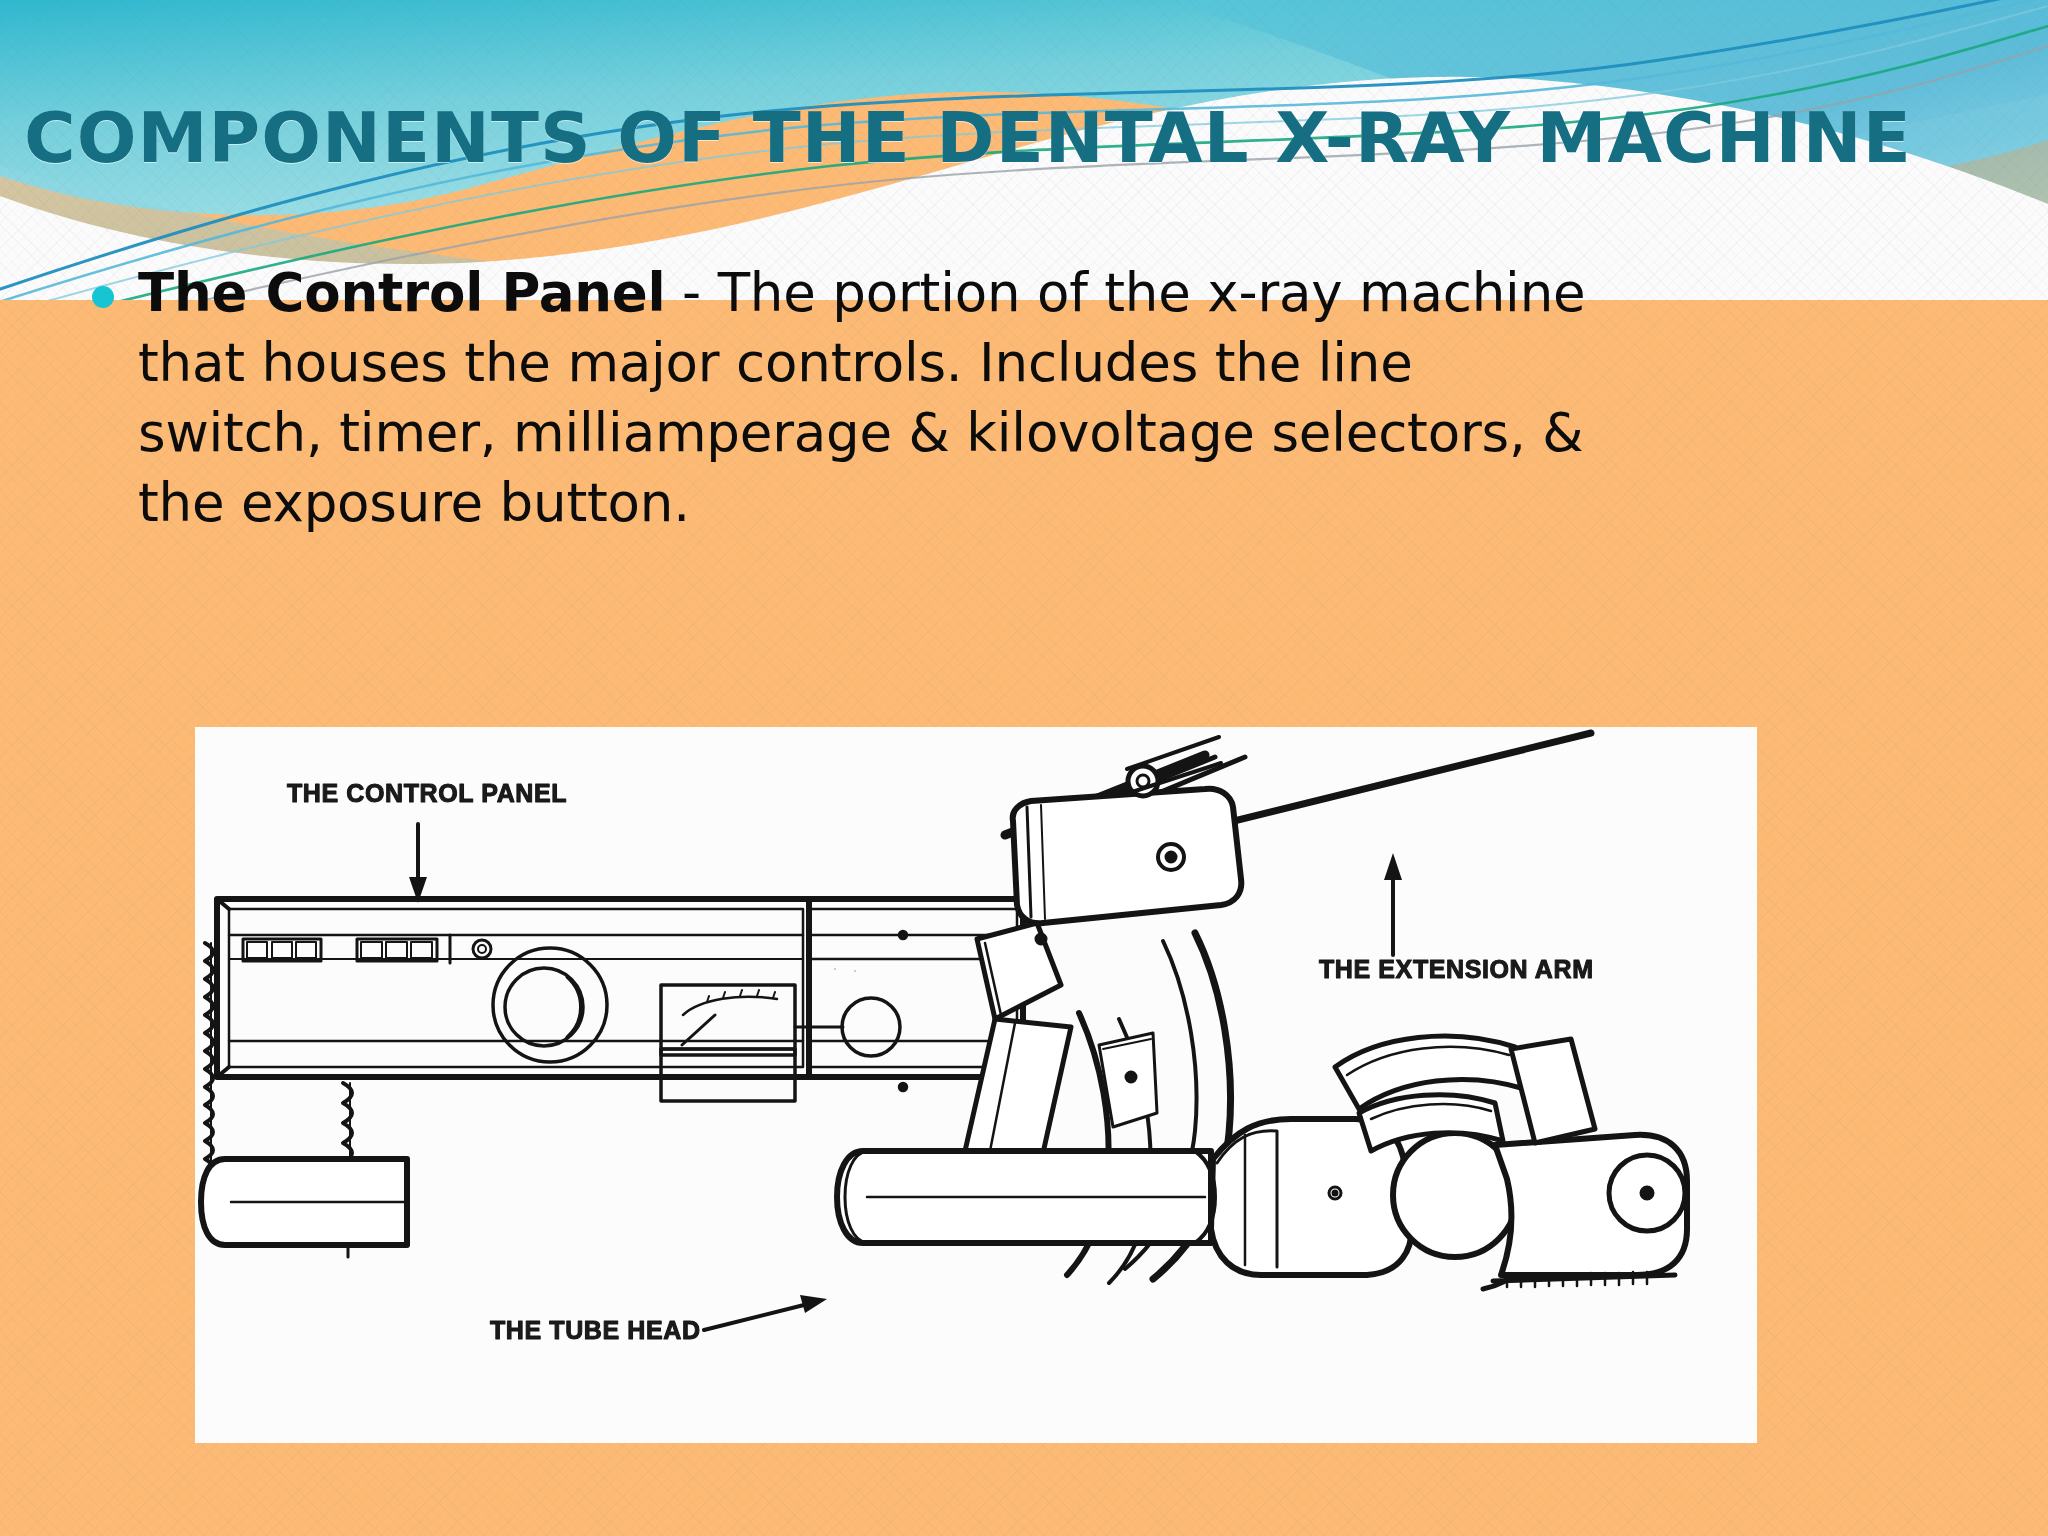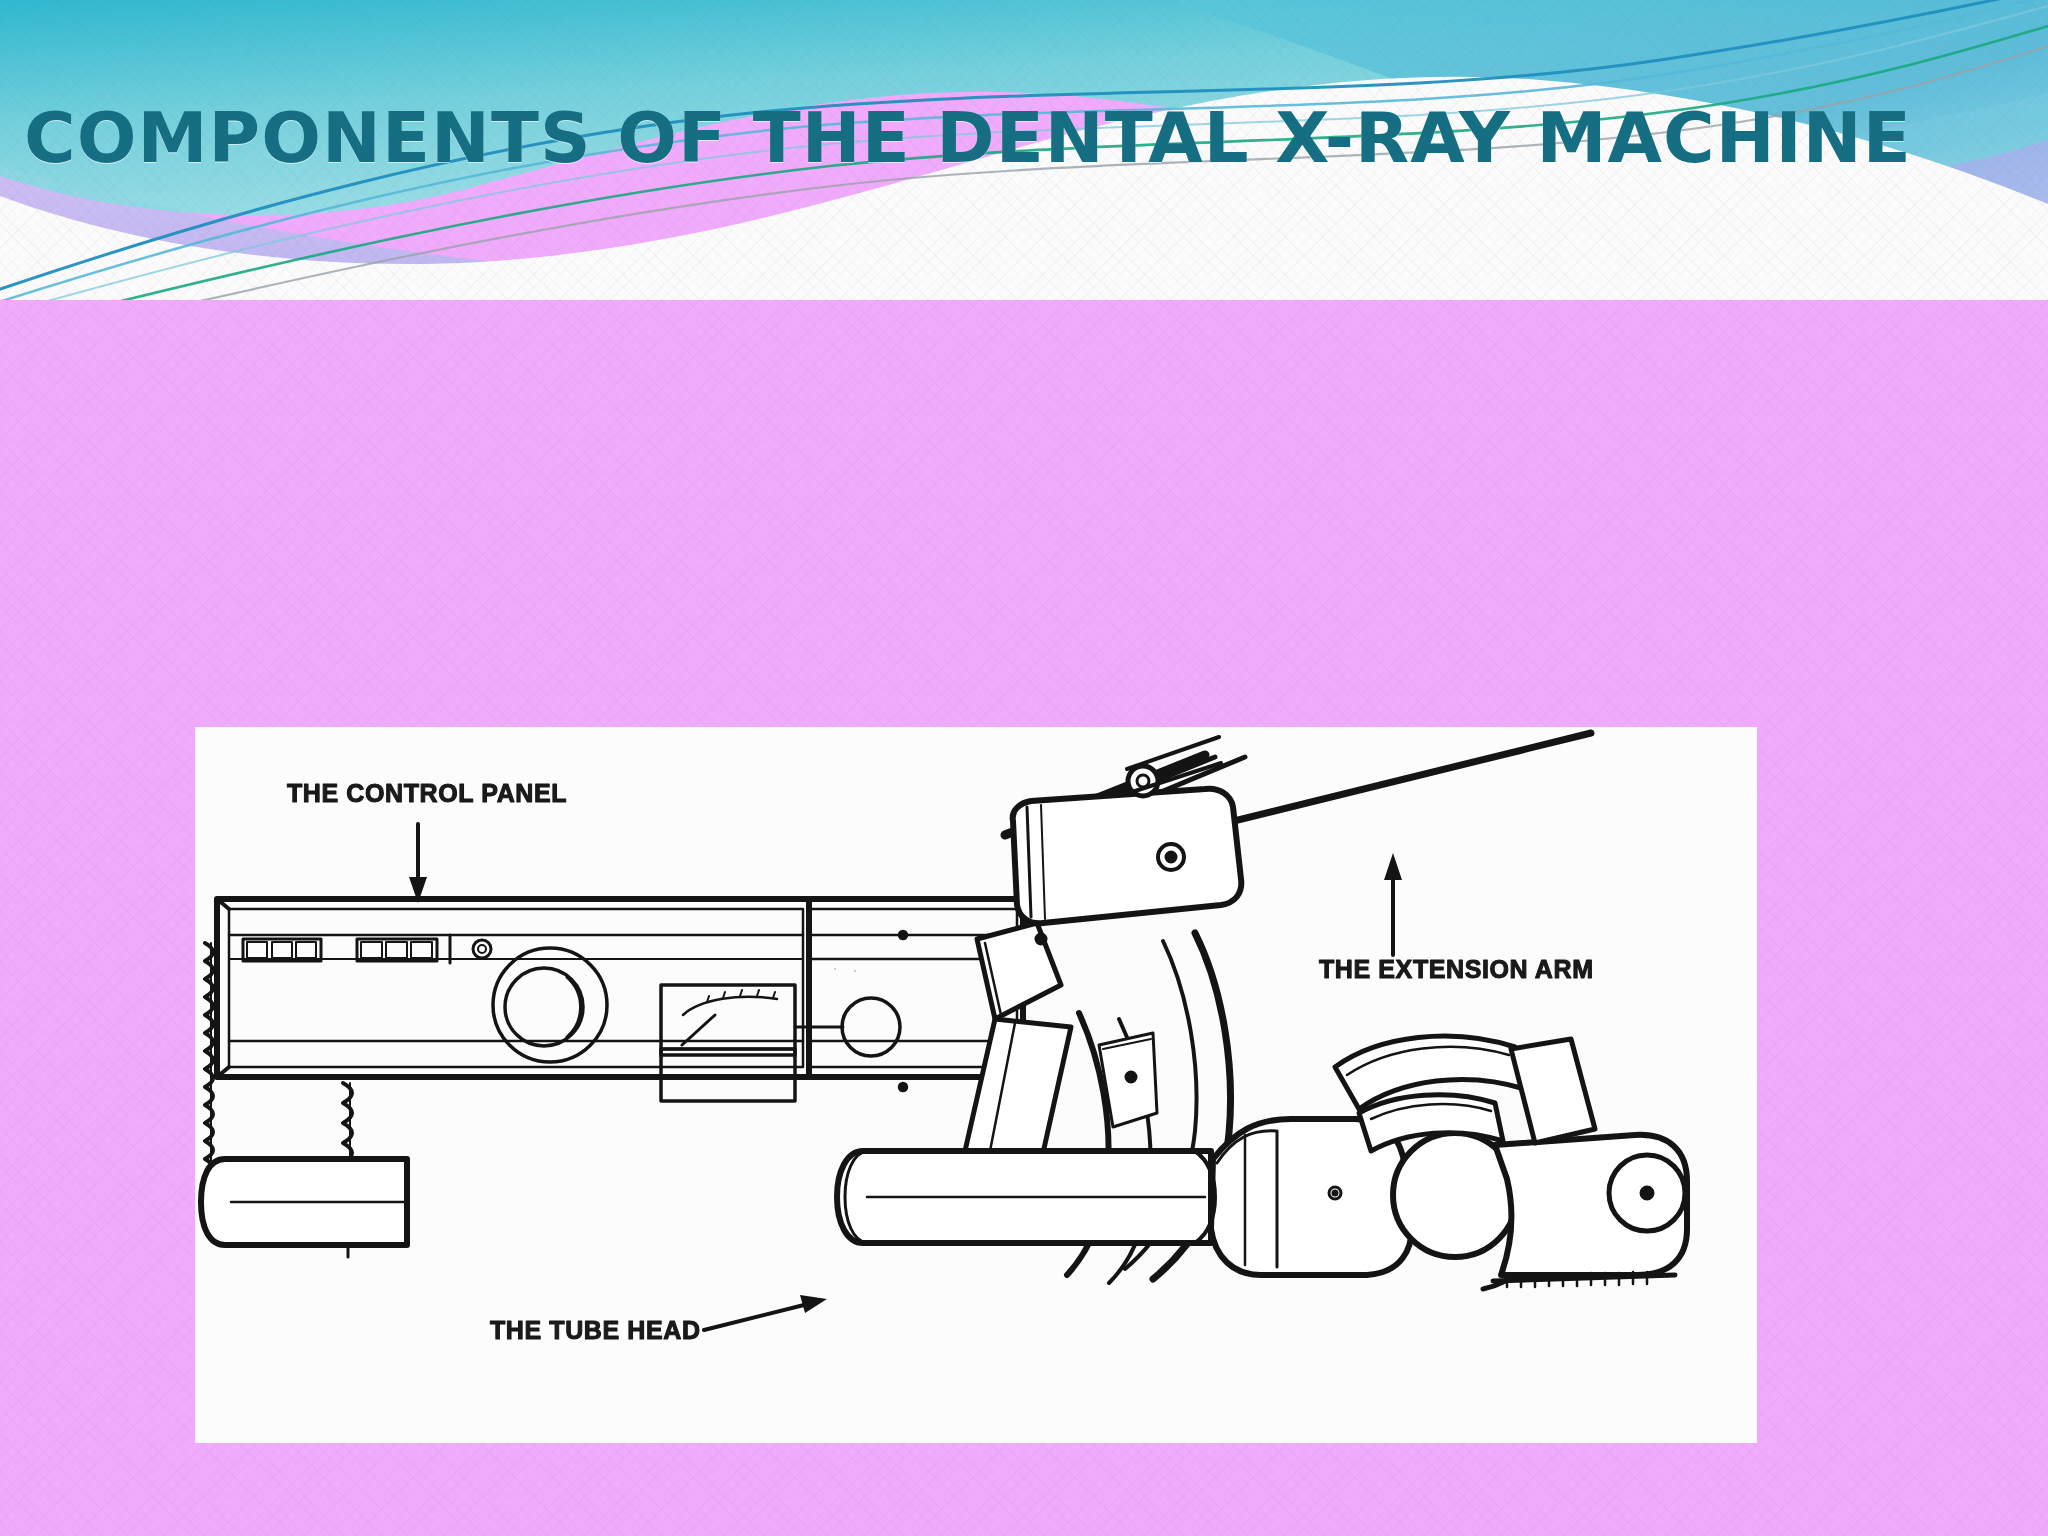--- a/index.html
+++ b/index.html
@@ -11,21 +11,21 @@
     width: 2048px;
     height: 1536px;
     overflow: hidden;
     font-family: "DejaVu Sans", sans-serif;
   }
 
   #slide {
     position: relative;
     width: 2048px;
     height: 1536px;
-    background: #f0abfc;
+    background: #fdba74;
     overflow: hidden;
   }
 
   
   .texture {
     position: absolute;
     inset: 0;
     pointer-events: none;
     z-index: 3;
     background-image:
@@ -167,20 +167,26 @@
       <path d="M-20,296 C220,214 480,140 760,112 C1060,82 1380,102 1660,60 C1810,38 1940,12 2060,-14" fill="none" stroke="#1f8fbf" stroke-width="3" opacity="0.95"></path>
       <path d="M-20,308 C230,228 500,156 790,128 C1090,100 1400,118 1680,72 C1830,48 1950,20 2065,-8" fill="none" stroke="#55b9d9" stroke-width="2.5" opacity="0.9"></path>
       <path d="M-20,320 C240,246 520,176 810,146 C1110,116 1420,132 1700,86 C1850,62 1960,30 2070,0" fill="none" stroke="#7fc9dd" stroke-width="2" opacity="0.75"></path>
       <path d="M-20,336 C250,268 540,198 830,166 C1130,134 1440,148 1720,104 C1870,80 1975,48 2075,18" fill="none" stroke="#17a97f" stroke-width="2.6" opacity="0.9"></path>
       <path d="M-20,352 C260,286 560,216 850,184 C1150,152 1460,166 1740,122 C1890,98 1985,66 2080,36" fill="none" stroke="#9aa3a8" stroke-width="2.2" opacity="0.8"></path>
     </svg>
   </div>
 
   <div id="title">COMPONENTS OF THE DENTAL X-RAY MACHINE</div>
 
+  <div id="body">
+    <span class="bullet-dot"></span>
+    <div class="bullet-text">
+      <span class="lead">The Control Panel</span><span> - The portion of the x-ray machine that houses the major controls. Includes the line switch, timer, milliamperage &amp; kilovoltage selectors, &amp; the exposure button.</span>
+    </div>
+  </div>
 
   <div id="diagram">
     <svg width="1562" height="716" viewBox="0 0 1562 716" xmlns="http://www.w3.org/2000/svg">
       <rect x="0" y="0" width="1562" height="716" fill="#fcfcfd"></rect>
 
       <g fill="none" stroke="#141414" stroke-linejoin="round" stroke-linecap="round">
 
         <text class="dlabel" x="92" y="75">THE CONTROL PANEL</text>
         <line x1="223" y1="97" x2="223" y2="158" stroke-width="4"></line>
         <path d="M223,176 L214,150 L232,150 Z" fill="#141414" stroke="none"></path>

